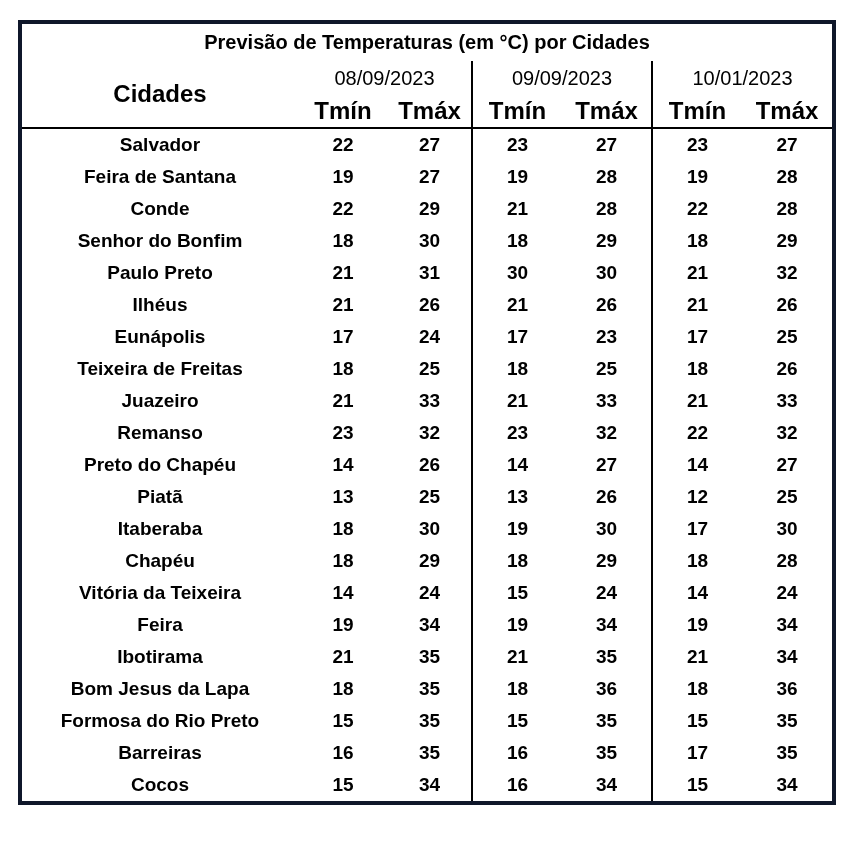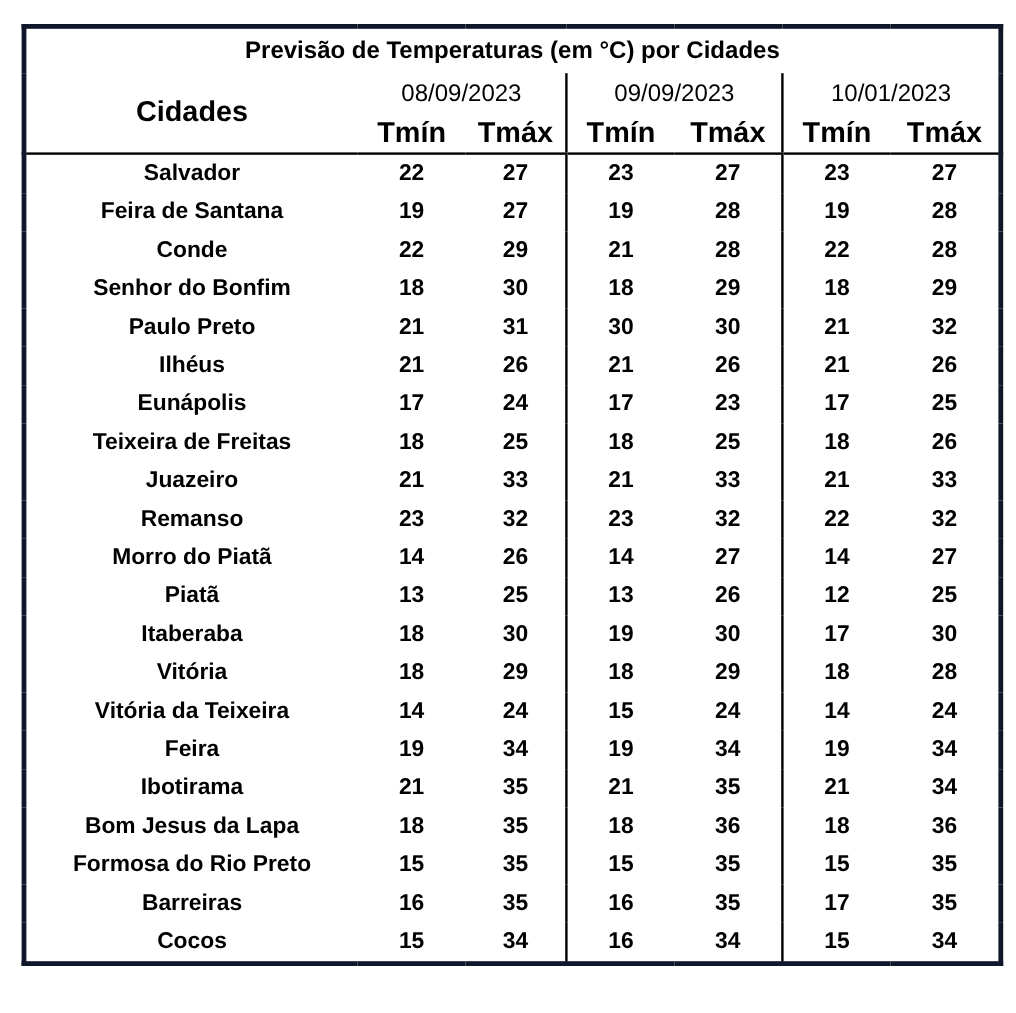--- a/index.html
+++ b/index.html
@@ -184,21 +184,21 @@
         <tr>
           <td class="city">Remanso</td>
           <td class="num">23</td>
           <td class="num">32</td>
           <td class="num sep">23</td>
           <td class="num">32</td>
           <td class="num sep">22</td>
           <td class="num">32</td>
         </tr>
         <tr>
-          <td class="city">Morro do Piatã</td>
+          <td class="city">Preto do Chapéu</td>
           <td class="num">14</td>
           <td class="num">26</td>
           <td class="num sep">14</td>
           <td class="num">27</td>
           <td class="num sep">14</td>
           <td class="num">27</td>
         </tr>
         <tr>
           <td class="city">Piatã</td>
           <td class="num">13</td>
@@ -211,21 +211,21 @@
         <tr>
           <td class="city">Itaberaba</td>
           <td class="num">18</td>
           <td class="num">30</td>
           <td class="num sep">19</td>
           <td class="num">30</td>
           <td class="num sep">17</td>
           <td class="num">30</td>
         </tr>
         <tr>
-          <td class="city">Vitória</td>
+          <td class="city">Chapéu</td>
           <td class="num">18</td>
           <td class="num">29</td>
           <td class="num sep">18</td>
           <td class="num">29</td>
           <td class="num sep">18</td>
           <td class="num">28</td>
         </tr>
         <tr>
           <td class="city">Vitória da Teixeira</td>
           <td class="num">14</td>

